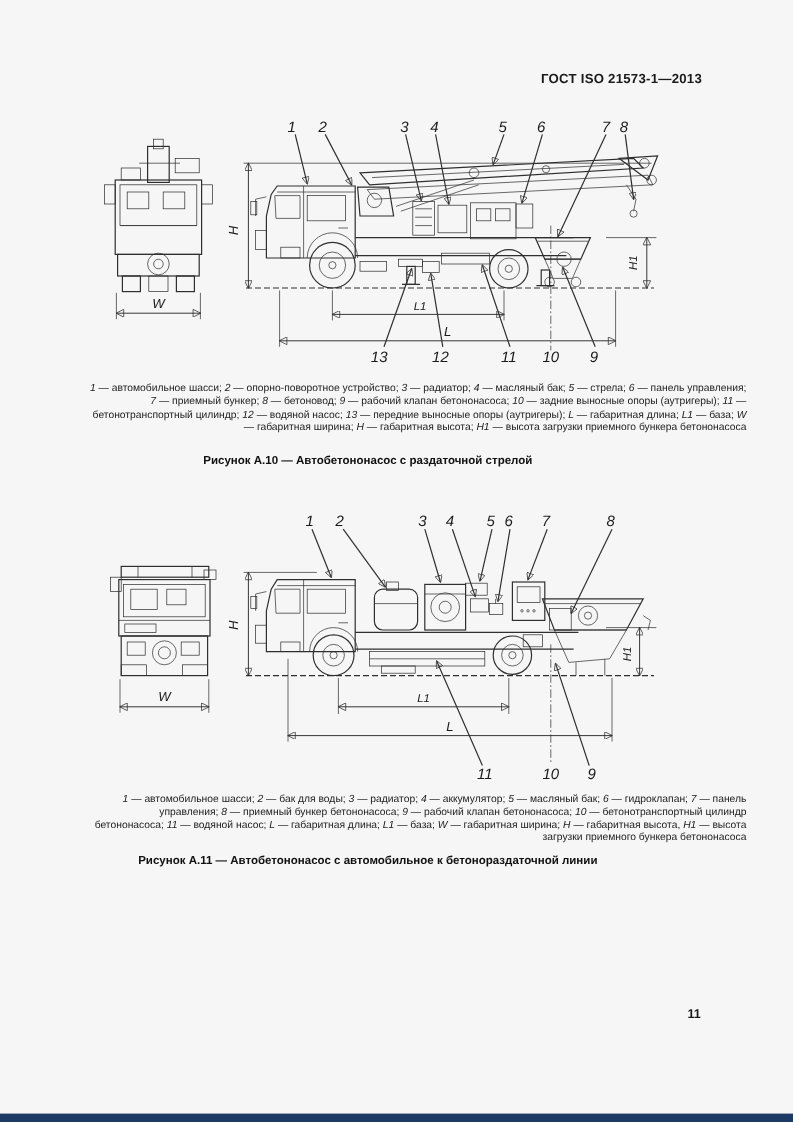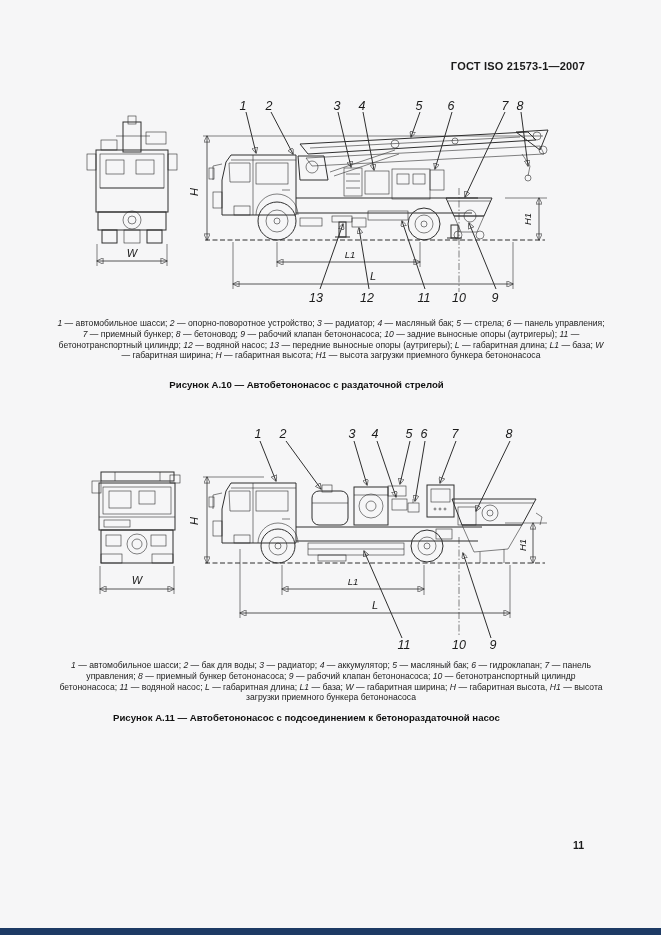--- a/index.html
+++ b/index.html
@@ -6,21 +6,21 @@
   body{
     width:661px;height:935px;position:relative;overflow:hidden;
     background:#f6f6f7;color:#1a1a1a;
     font-family:"Liberation Sans",sans-serif;
   }
   .abs{position:absolute;}
   .header-title{
     top:60px;right:76px;font-size:11px;font-weight:bold;letter-spacing:0.2px;
   }
   .legend{
-    left:57px;width:548px;text-align:center;
+    left:74px;width:548px;text-align:right;
     font-size:8.6px;line-height:10.8px;color:#222;
   }
   .legend .it{font-style:italic;}
   .legend-a10{top:318px;}
   .legend-a11{top:660px;}
   .caption{
     left:0;width:613px;text-align:center;font-weight:bold;font-size:9.6px;color:#111;
   }
   .caption-a10{top:379px;}
   .caption-a11{top:712px;}
@@ -38,21 +38,21 @@
     stroke:none;fill:#1a1a1a;
     font-family:"Liberation Sans",sans-serif;font-style:italic;
   }
   svg text.co{font-size:12.5px;text-anchor:middle;}
   svg text.dl{font-size:11px;text-anchor:middle;}
   svg text.dls{font-size:9.5px;text-anchor:middle;}
 </style>
 </head>
 <body>
 
-<div class="abs header-title">ГОСТ ISO 21573-1—2007</div>
+<div class="abs header-title">ГОСТ ISO 21573-1—2013</div>
 
 <svg class="abs" style="top:92px;left:0" width="661" height="220" viewBox="0 0 661 220">
   <defs>
     <marker id="arA" viewBox="0 0 10 10" refX="9.5" refY="5" markerWidth="10" markerHeight="8" orient="auto-start-reverse">
         <path d="M0 0L10 5L0 10z" fill="#2f2f2f" stroke="none"></path>
       </marker>
     <marker id="ldA" viewBox="0 0 10 10" refX="9" refY="5" markerWidth="7" markerHeight="6" orient="auto">
         <path d="M0 0L10 5L0 10z" fill="#2f2f2f" stroke="none"></path>
       </marker>
   </defs>
@@ -362,16 +362,16 @@
     <text class="co" x="509" y="13">8</text>
   </g>
   <g>
     <text class="co" x="404" y="224">11</text>
     <text class="co" x="459" y="224">10</text>
     <text class="co" x="493" y="224">9</text>
   </g>
 </svg>
 
 <div class="abs legend legend-a11"><span class="it">1</span><span> — автомобильное шасси; </span><span class="it">2</span><span> — бак для воды; </span><span class="it">3</span><span> — радиатор; </span><span class="it">4</span><span> — аккумулятор; </span><span class="it">5</span><span> — масляный бак; </span><span class="it">6</span><span> — гидроклапан; </span><span class="it">7</span><span> — панель управления; </span><span class="it">8</span><span> — приемный бункер бетононасоса; </span><span class="it">9</span><span> — рабочий клапан бетононасоса; </span><span class="it">10</span><span> — бетонотранспортный цилиндр бетононасоса; </span><span class="it">11</span><span> — водяной насос; </span><span class="it">L</span><span> — габаритная длина; </span><span class="it">L1</span><span> — база; </span><span class="it">W</span><span> — габаритная ширина; </span><span class="it">H</span><span> — габаритная высота, </span><span class="it">H1</span><span> — высота загрузки приемного бункера бетононасоса</span></div>
-<div class="abs caption caption-a11">Рисунок А.11 — Автобетононасос с подсоединением к бетонораздаточной насос</div>
+<div class="abs caption caption-a11">Рисунок А.11 — Автобетононасос с автомобильное к бетонораздаточной линии</div>
 
 <div class="abs page-number">11</div>
 <div class="abs footer-bar"></div>
 
 </body></html>

